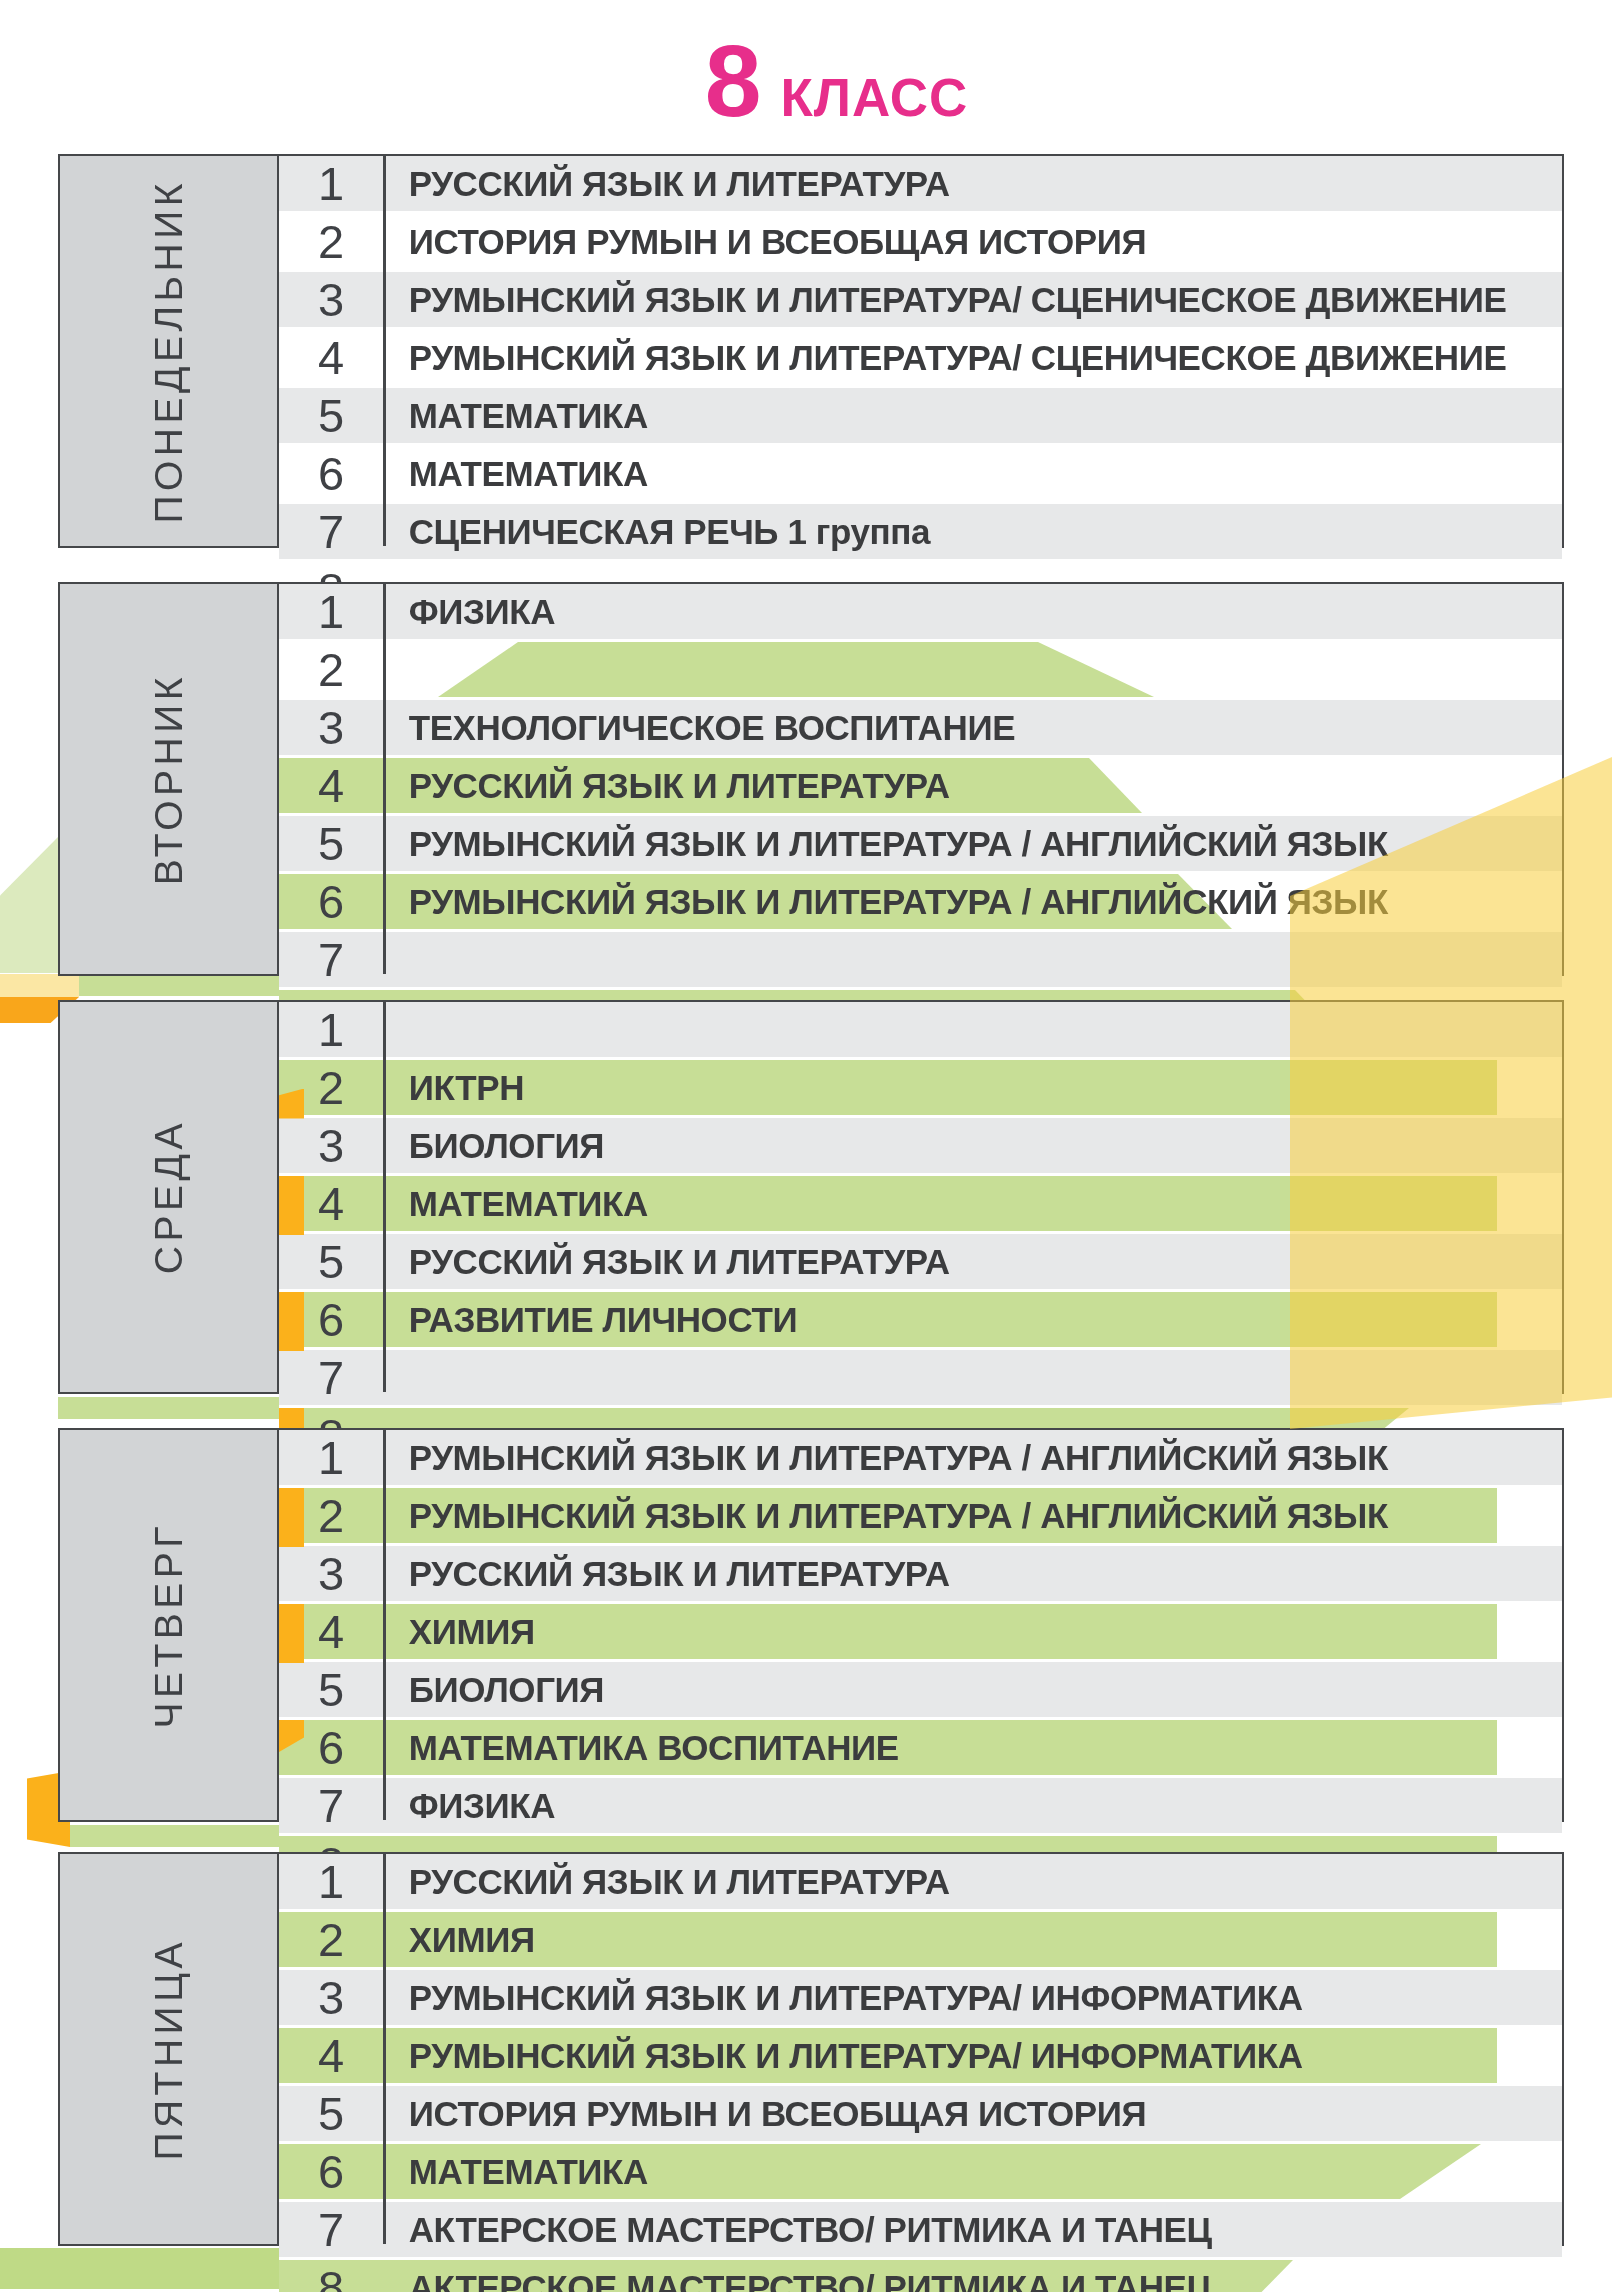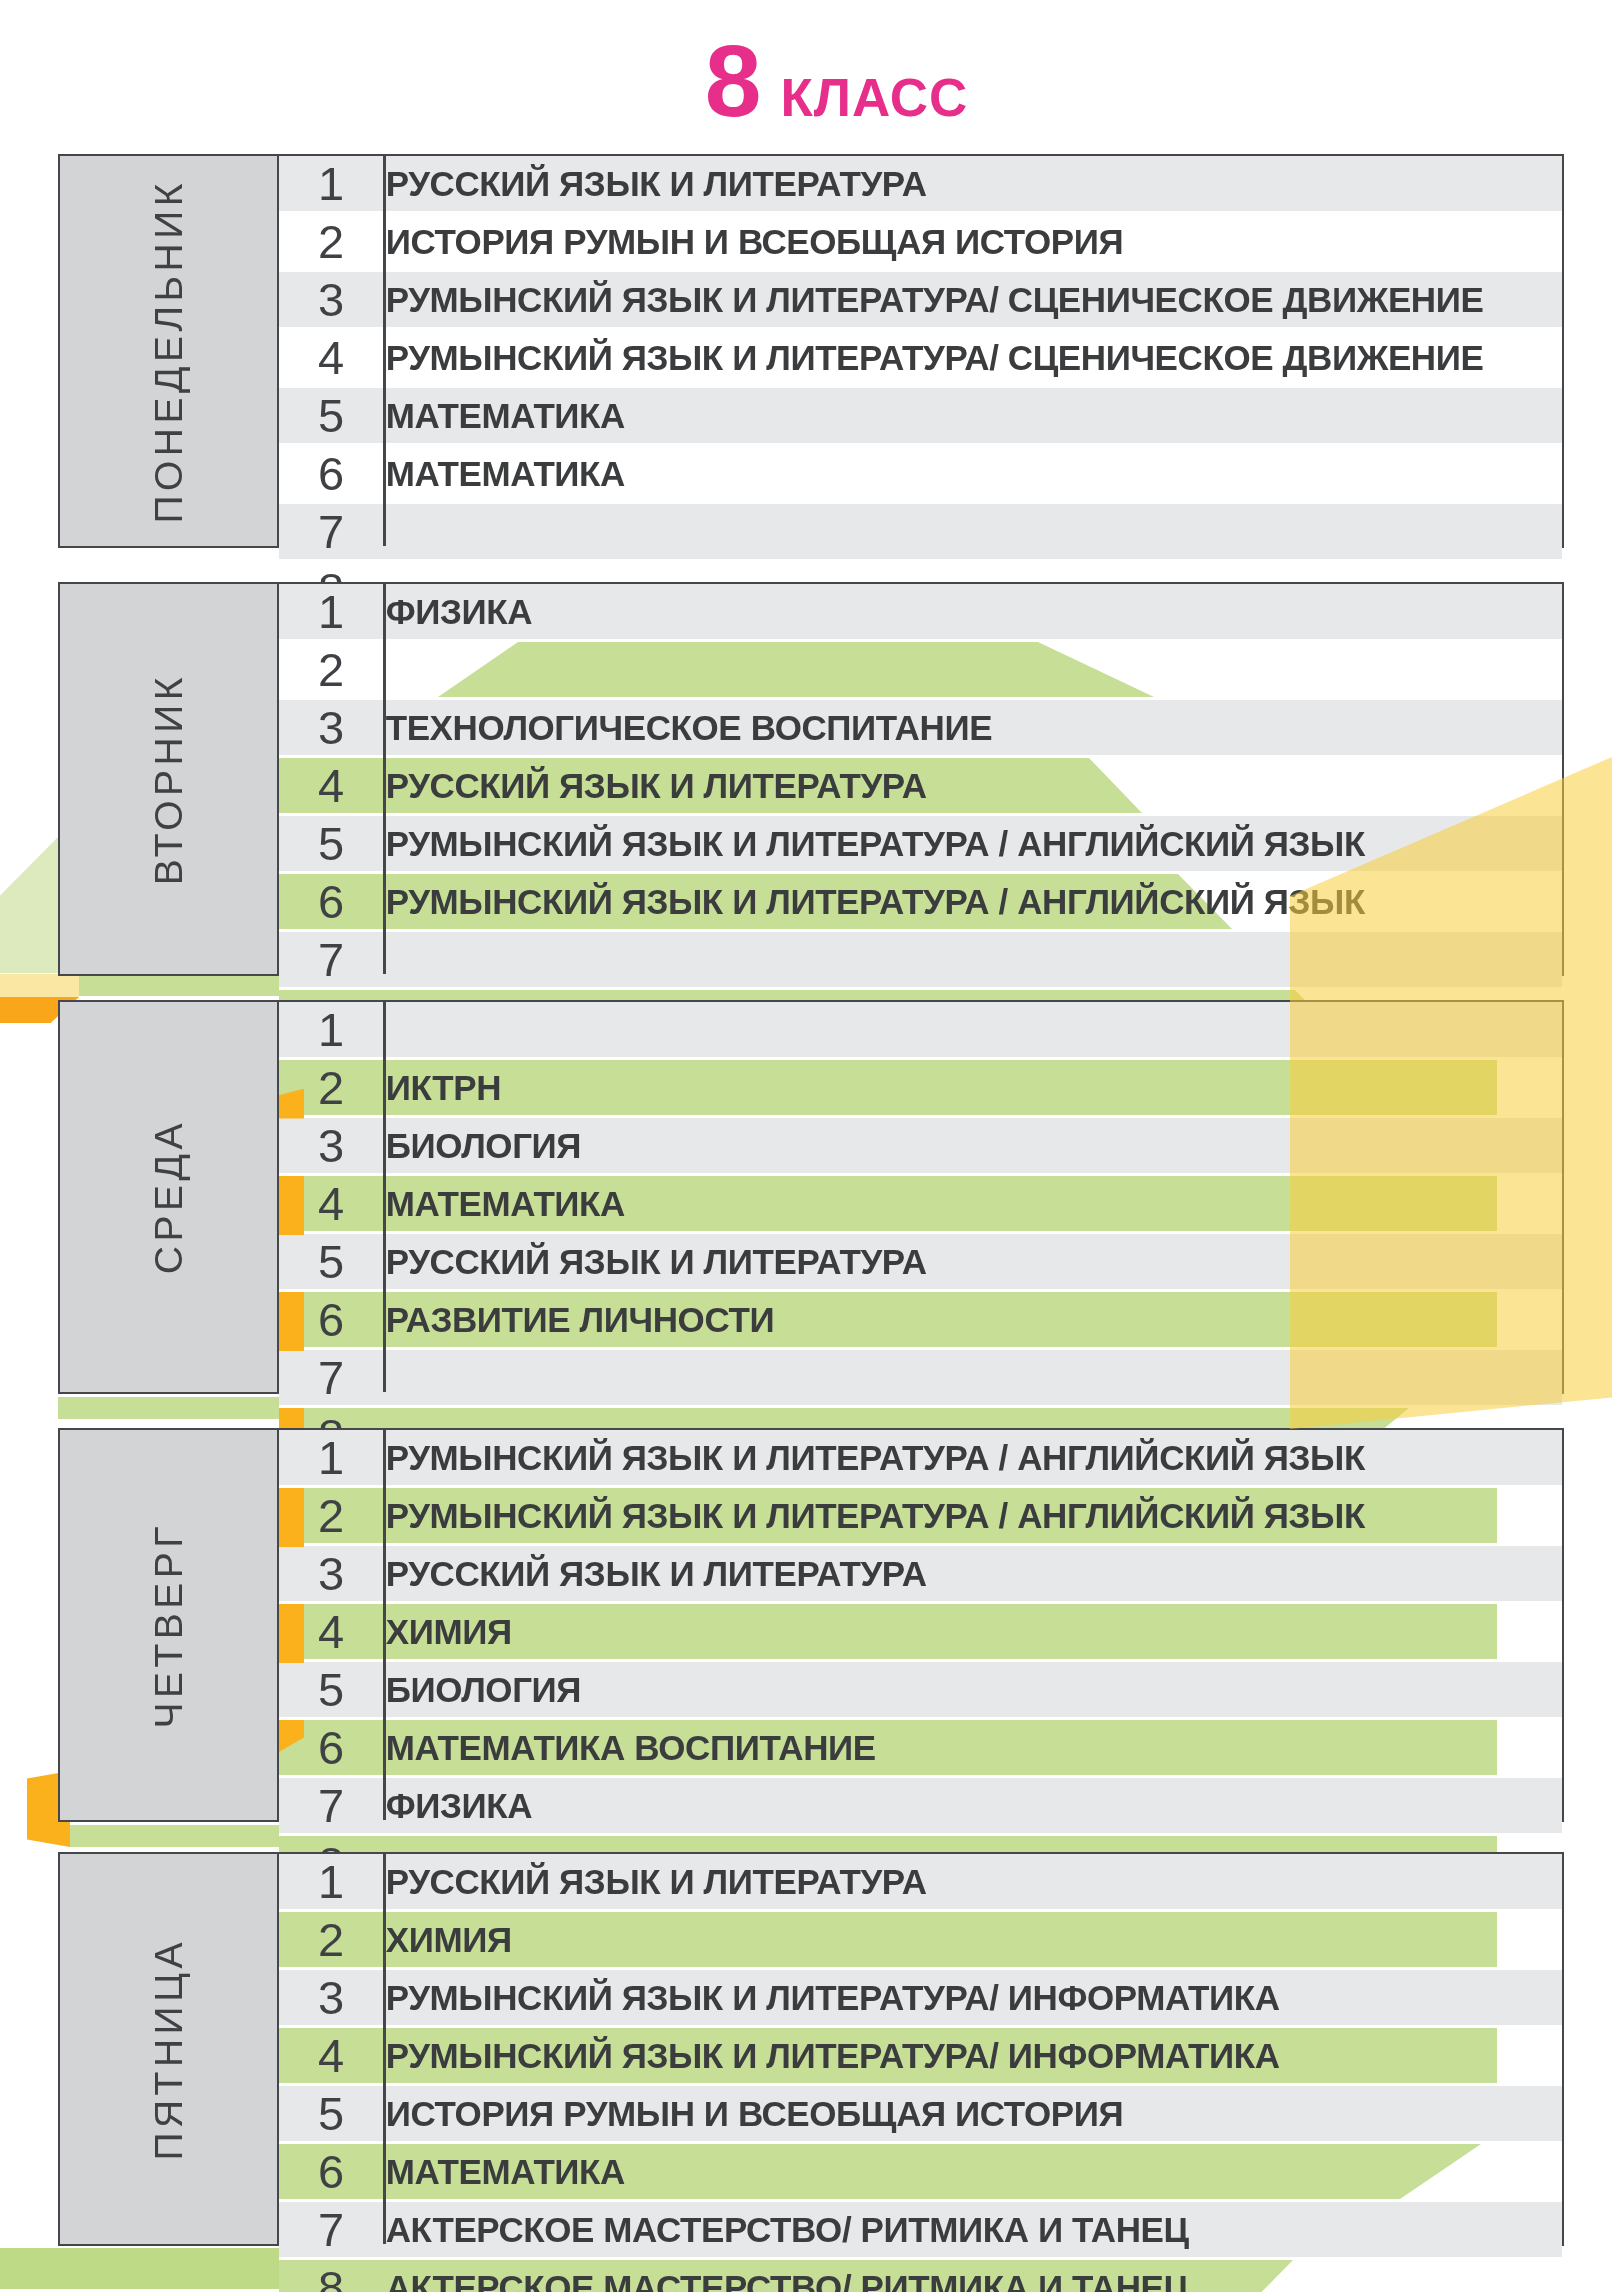--- a/index.html
+++ b/index.html
@@ -54,21 +54,21 @@
   .row.t-white{background:#ffffff;}
   .row.t-green{background:#ffffff;}
   .greenfill{position:absolute;inset:0;background:var(--rowgreen);z-index:0;}
   .num{
     position:relative;z-index:2;flex:0 0 104px;text-align:center;
     display:flex;align-items:center;justify-content:center;
     font-size:47px;font-weight:400;color:#3f4145;
   }
   .subj{
     position:relative;z-index:2;flex:1;margin-left:2.7px;display:flex;align-items:center;
-    font-size:35px;font-weight:bold;letter-spacing:-0.4px;color:#3b3c3e;
+    padding-left:23px;font-size:35px;font-weight:bold;letter-spacing:-0.4px;color:#3b3c3e;
     white-space:nowrap;overflow:hidden;
   }
   .accent{position:absolute;left:0;width:25px;background:var(--orange);z-index:3;}
   .accent.stripe{top:0;height:calc(100% + 3.6px);}
   .accent.wedge-top{top:0;height:32px;clip-path:polygon(0 0,100% 0,100% 55%,0 100%);}
   .accent.wedge-bottom{bottom:-3.6px;height:30px;clip-path:polygon(0 22%,100% 0,100% 100%,0 100%);}
   .tip{ 
     position:absolute;left:263px;bottom:0;width:104px;height:21.5px;
     background:var(--decorgreen);clip-path:polygon(50% 0,100% 100%,0 100%);z-index:0;
   }
@@ -124,20 +124,21 @@
           <div class="row t-gray">
             <div class="num">5</div>
             <div class="subj">МАТЕМАТИКА</div>
           </div>
           <div class="row t-white">
             <div class="num">6</div>
             <div class="subj">МАТЕМАТИКА</div>
           </div>
           <div class="row t-gray">
             <div class="num">7</div>
+            <div class="subj">СЦЕНИЧЕСКАЯ РЕЧЬ 1 группа</div>
           </div>
           <div class="row t-white">
             <i class="tip"></i>
             <div class="num">8</div>
             <div class="subj"></div>
           </div>
         </div>
       </section>
       <section class="block" style="top: 582px;">
         <div class="daypanel">

